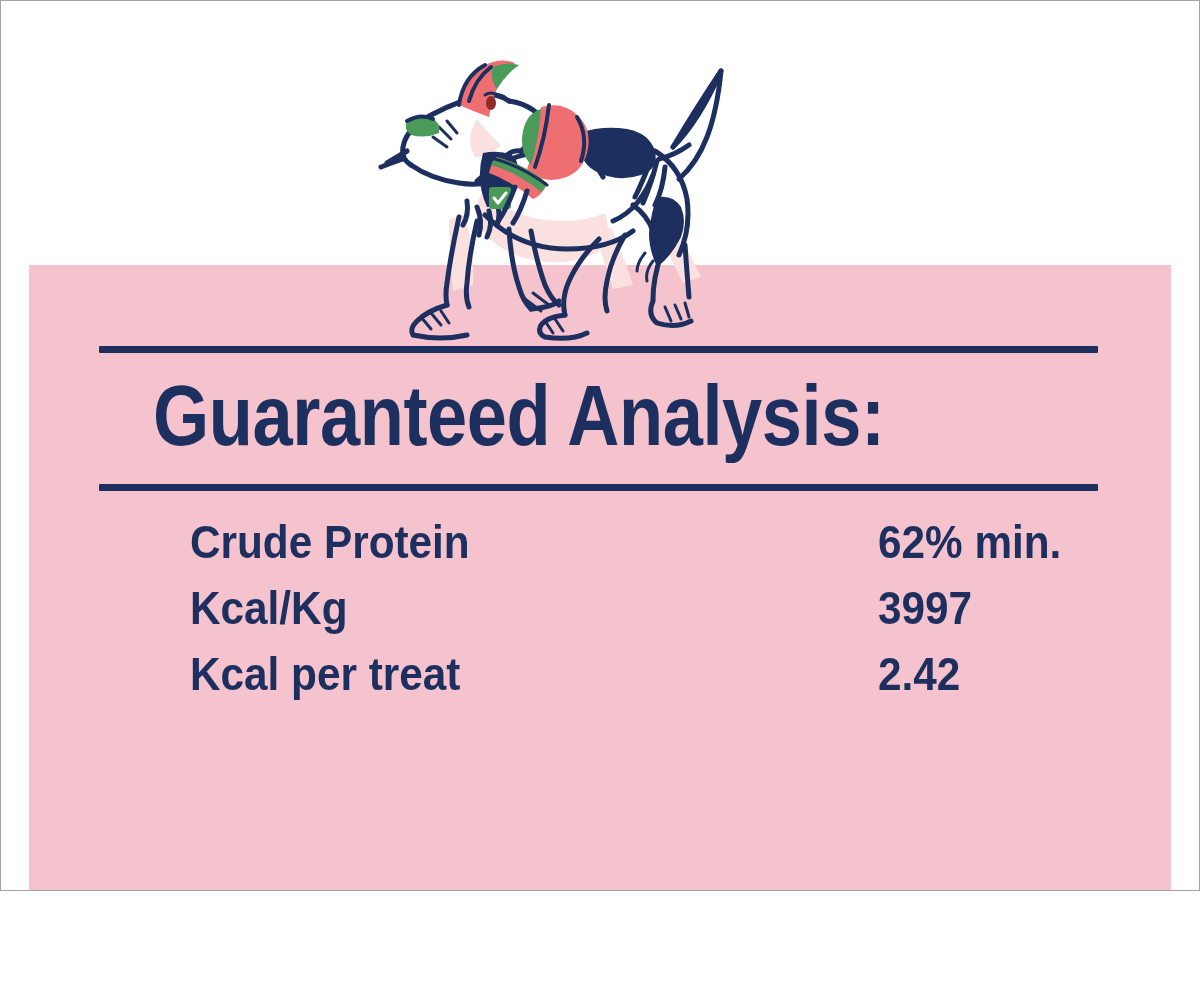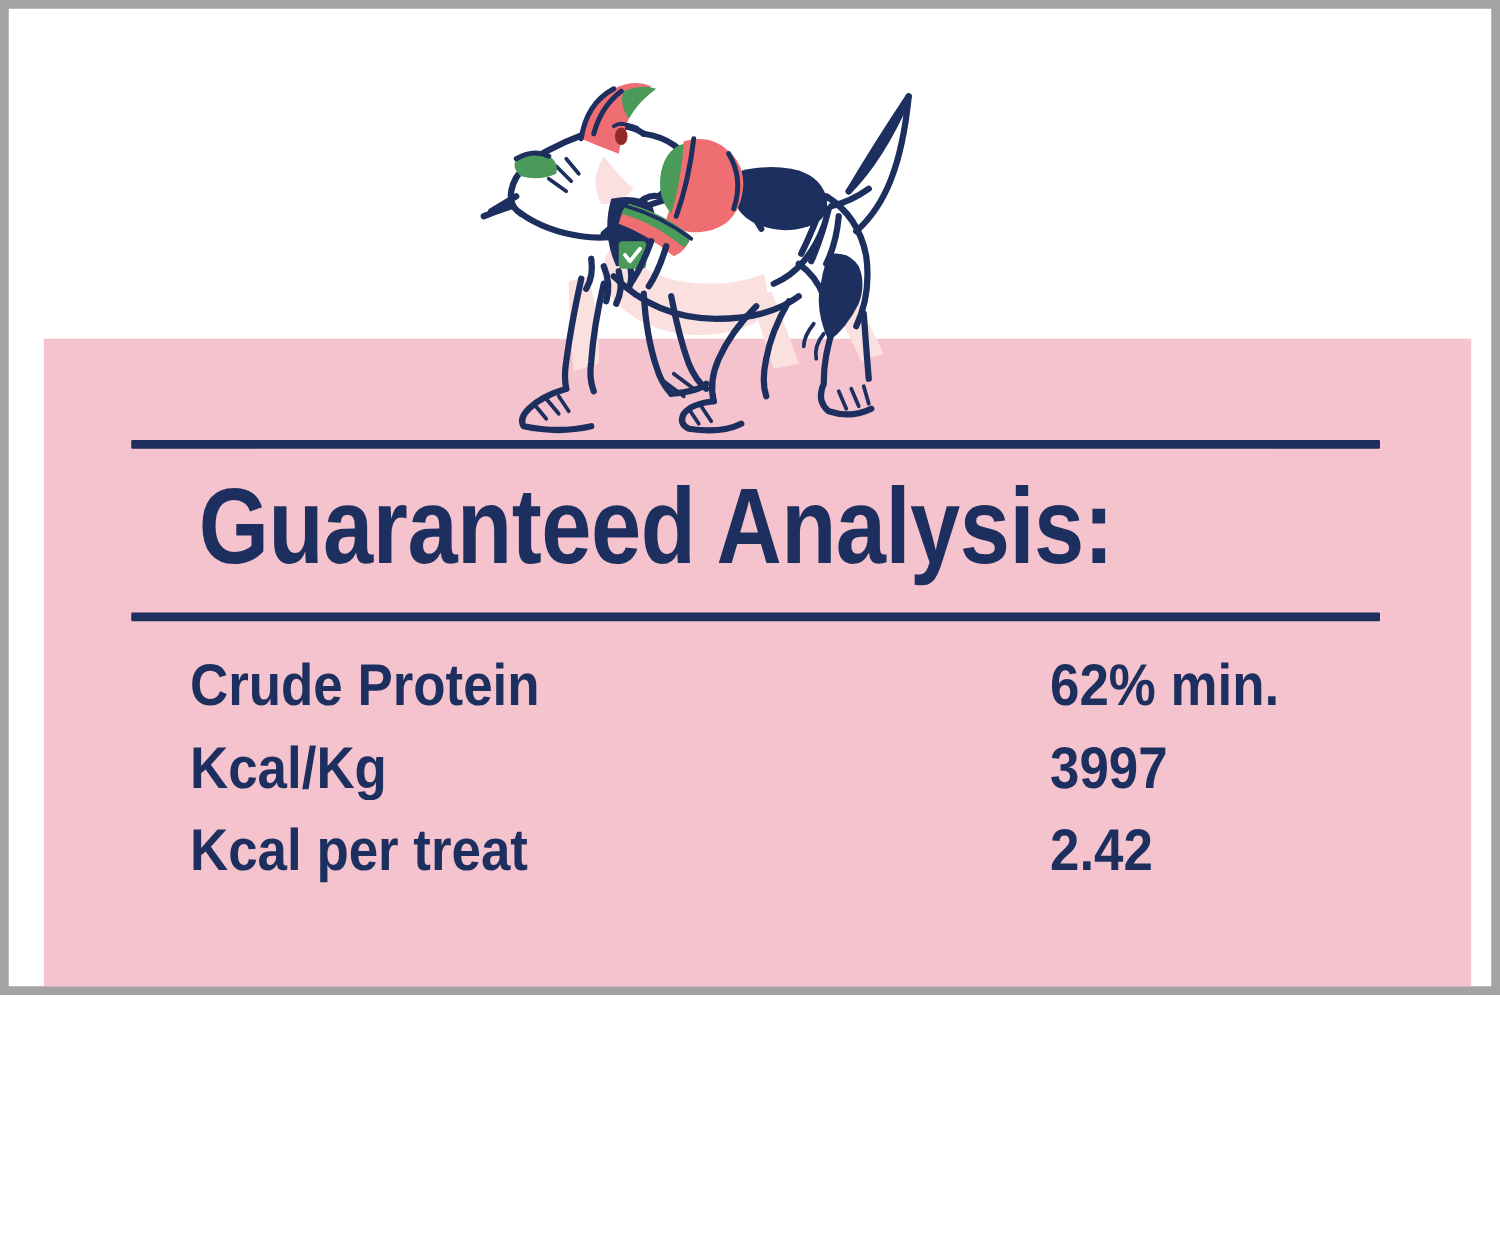--- a/index.html
+++ b/index.html
@@ -7,24 +7,24 @@
     margin: 0;
     padding: 0;
     background: #ffffff;
   }
   body {
     font-family: "Liberation Sans", sans-serif;
   }
   .canvas {
     position: relative;
     width: 1200px;
-    height: 796px;
+    height: 891px;
     background: #ffffff;
     box-sizing: border-box;
-    border: 7px solid #a3a3a3;
+    border: 1px solid #a3a3a3;
     overflow: hidden;
   }
 
   
   .panel {
     position: absolute;
     left: 28px;
     top: 264px;
     width: 1142px;
     height: 702px;
@@ -77,20 +77,21 @@
   
   .analysis-table {
     position: absolute;
     left: 145px;
     top: 512px;
     width: 960px;
   }
   .analysis-row {
     position: relative;
     height: 66px;
+    margin-left: 44px;
   }
   .label, .value {
     position: absolute;
     top: 0;
     color: #1c2f5e;
     font-family: "Liberation Sans Narrow", "Liberation Sans", sans-serif;
     font-weight: bold;
     font-size: 47px;
     line-height: 58px;
     white-space: nowrap;

